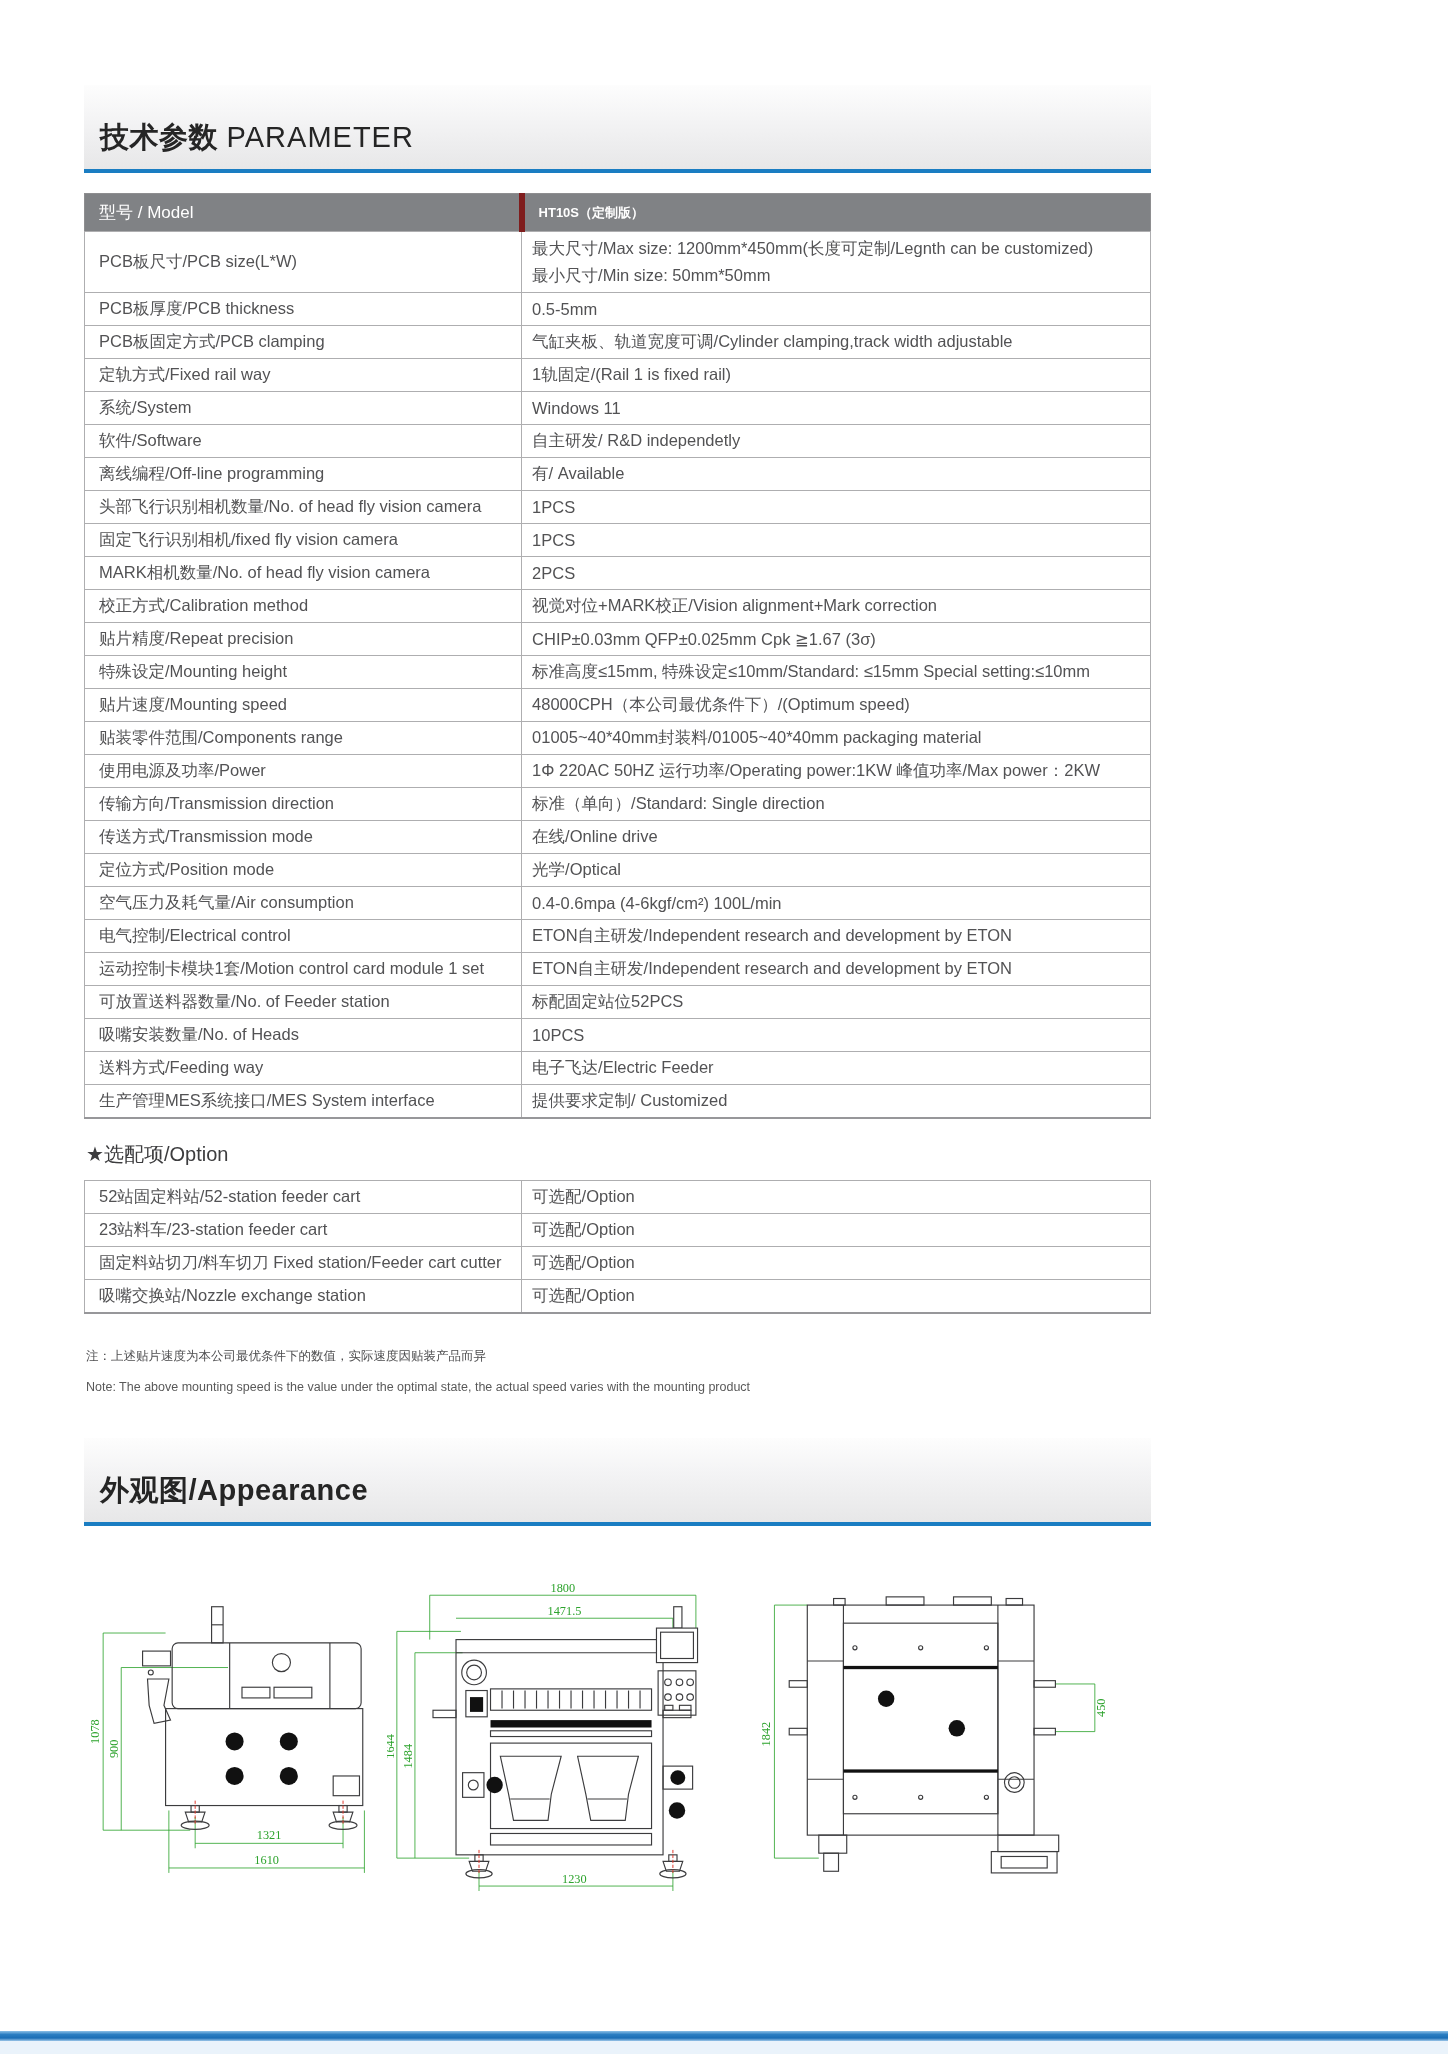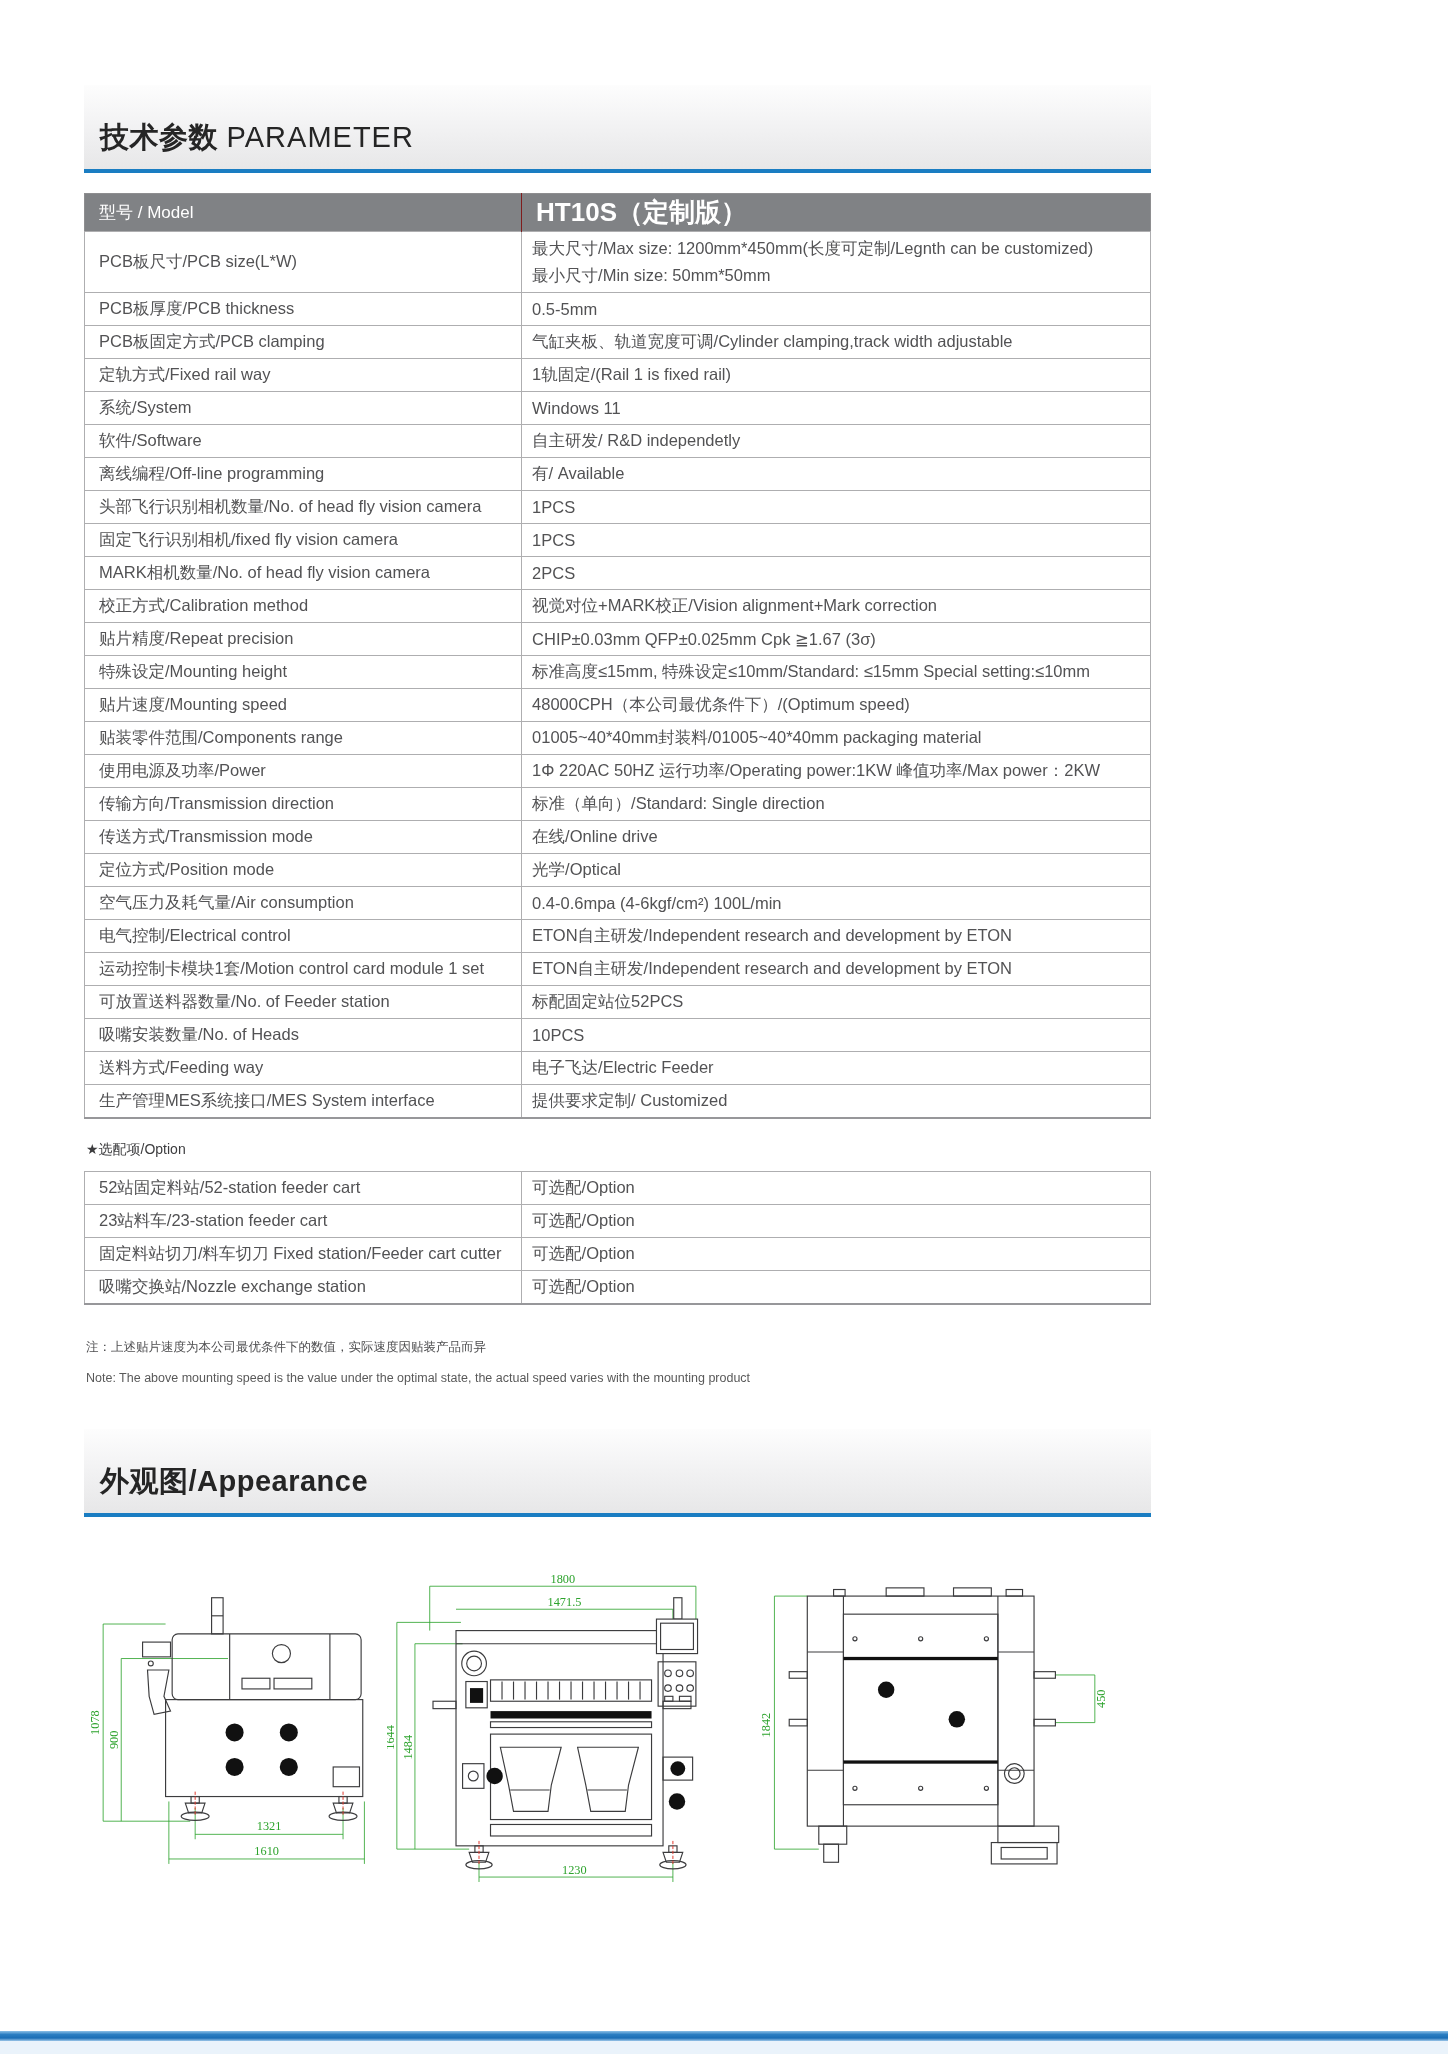--- a/index.html
+++ b/index.html
@@ -14,28 +14,28 @@
             display:flex;align-items:flex-end;padding:0 0 11px 16px;box-sizing:border-box;}
   .sec-band .title{font-size:29px;font-weight:bold;color:#252525;letter-spacing:.5px;}
   .sec-band .title .en{font-weight:normal;letter-spacing:1px;}
   .sec-line{height:4px;background:#1a7dc2;}
 
   
   table.spec{width:100%;border-collapse:collapse;table-layout:fixed;margin-top:20px;
              font-size:16.5px;color:#525254;border:1px solid #8e8e90;border-bottom:2px solid #97979a;}
   table.spec th{background:#808285;color:#fff;font-weight:normal;text-align:left;
                 height:37px;padding:0 26px 0 14px;font-size:17px;}
-  table.spec th.model-value{font-weight:bold;font-size:26px;border-left:1px solid #7f1d1d;}
+  table.spec th.model-value{font-weight:bold;font-size:13px;border-left:6px solid #7f1d1d;}
   table.spec td{border:1px solid #aeaeb0;height:32px;padding:0 8px 0 14px;overflow:hidden;white-space:nowrap;}
   table.spec td.val{padding-left:10px;}
   table.spec tr.double td{height:60px;}
   table.spec tr.double td.val{line-height:27px;}
   table.opt{margin-top:12px;border-top:1px solid #22c55e;}
 
-  .opt-heading{margin:22px 0 12px 2px;font-size:14px;color:#3c3c3e;}
+  .opt-heading{margin:22px 0 12px 2px;font-size:20px;color:#3c3c3e;}
 
   .notes{margin-top:34px;padding-left:2px;}
   .note-zh{font-size:12.5px;color:#4e4e50;}
   .note-en{font-size:12.5px;color:#595959;margin-top:15px;}
 
   .sec2{margin-top:44px;}
 
   
   .drawings{display:flex;gap:8px;margin-top:22px;margin-left:6px;align-items:flex-start;}
   .machine{stroke:#3c3c3e;fill:none;stroke-width:1.4;}

